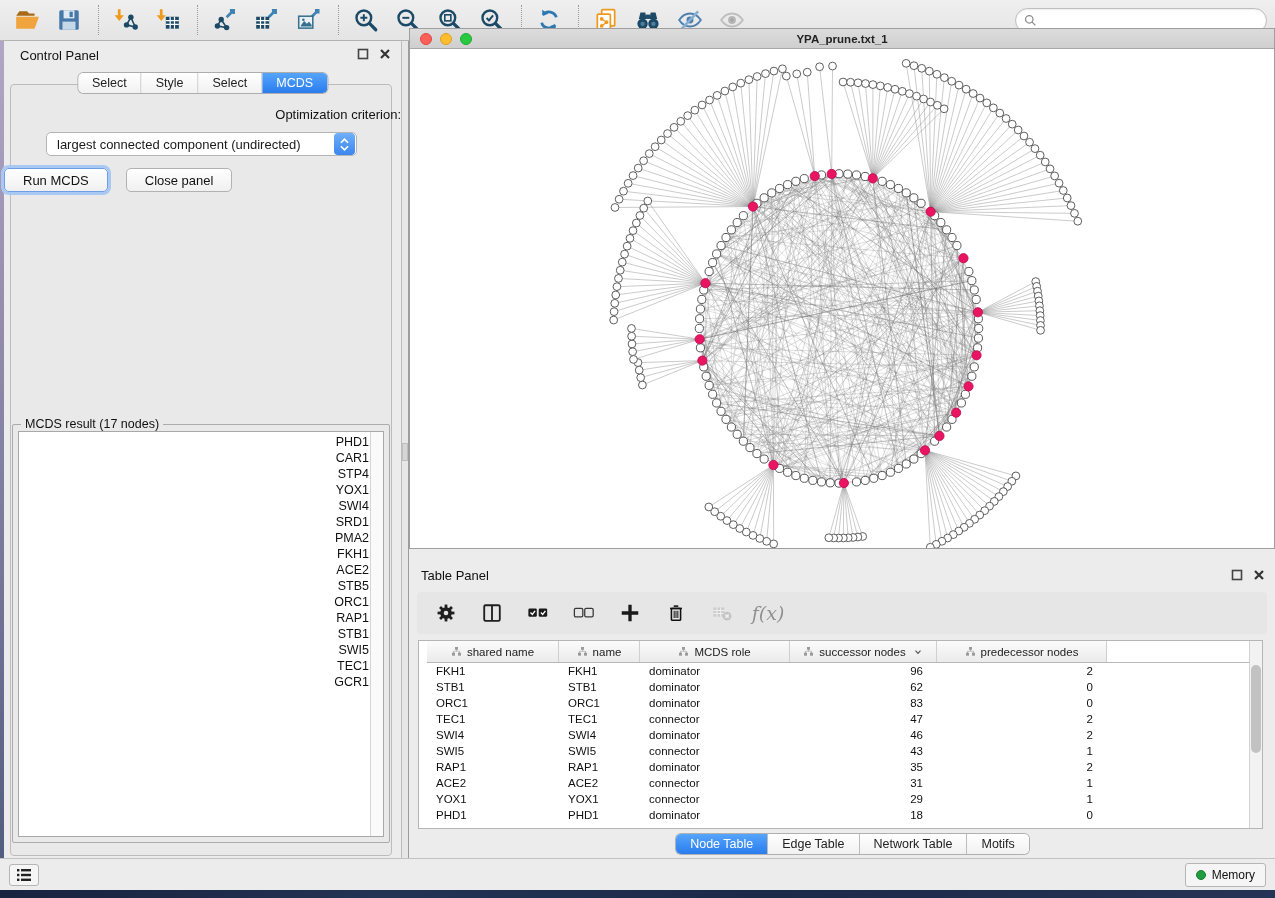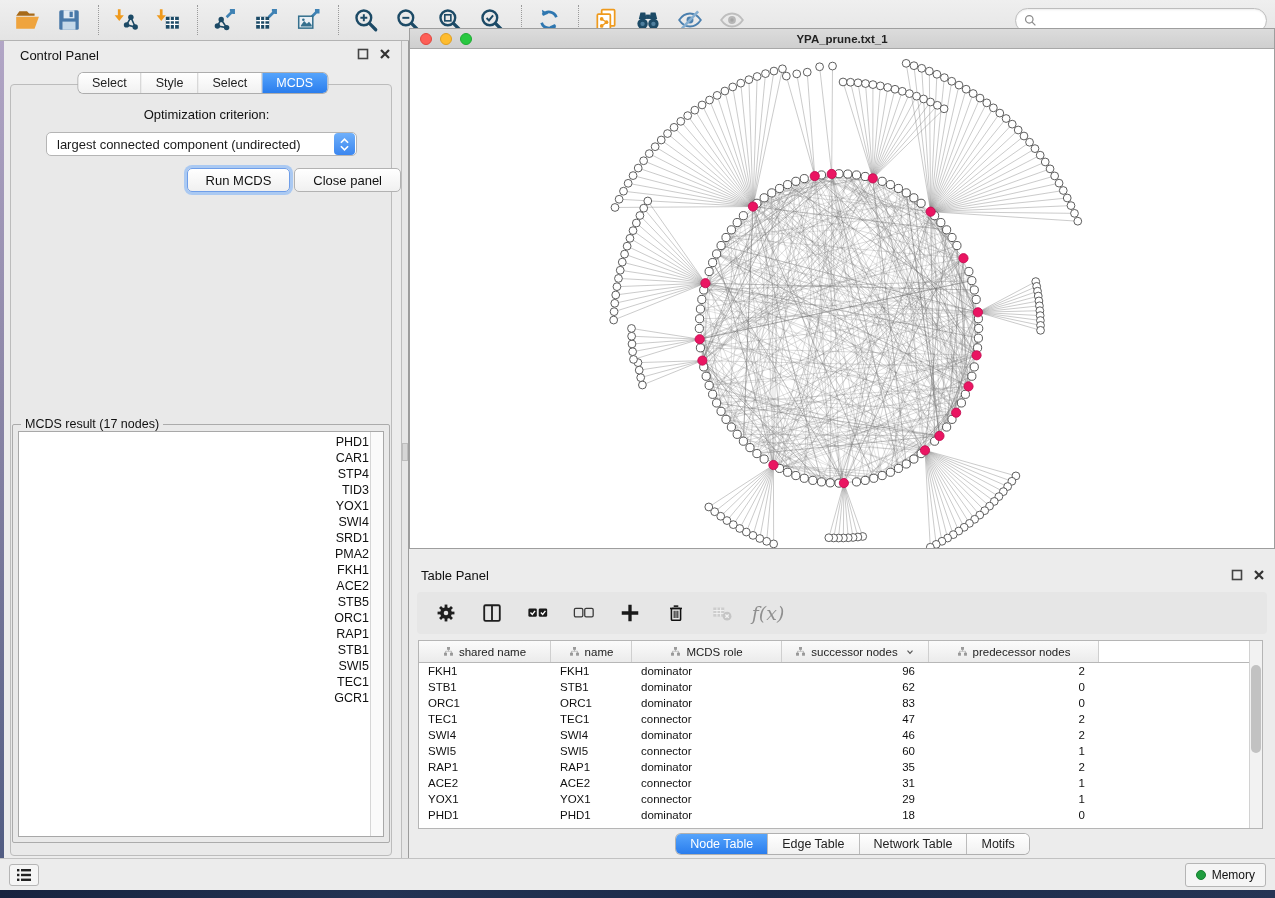--- a/index.html
+++ b/index.html
@@ -34,28 +34,28 @@
   .win-btns { position:absolute; right:10px; top:7px; display:flex; gap:10px; align-items:center; }
   .win-btns svg { width:12px; height:12px; }
   .cp-inner { position:absolute; left:6px; right:9px; top:43px; bottom:2px; background:#e9e9e9;
     border:1px solid #bcbcbc; border-radius:4px; }
   .seg-tabs { position:absolute; left:50%; transform:translateX(-50%); top:32px; display:flex; z-index:3;
     border-radius:5px; overflow:hidden; box-shadow:0 0 0 1px #adadad; background:#fff; }
   .seg { padding:3px 14px; font-size:12.5px; background:linear-gradient(#ffffff,#f1f1f1); color:#222;
     border-right:1px solid #bcbcbc; cursor:default; }
   .seg:last-child { border-right:none; }
   .seg.active { background:linear-gradient(#55a4fc,#2a7ded); color:#fff; }
-  .opt-label { position:absolute; left:8px; right:0; top:66px; text-align:center; font-size:13px; color:#111; }
+  .opt-label { position:absolute; left:8px; right:0; top:66px; text-align:right; font-size:13px; color:#111; }
   .dropdown { position:absolute; left:42px; right:44px; top:91px; height:24px; background:#fff;
     border:1px solid #b5b5b5; border-radius:5px; display:flex; align-items:center; cursor:default; }
   .dropdown .dd-text { flex:1; padding-left:10px; font-size:13px; white-space:nowrap; overflow:hidden; }
   .dd-step { width:21px; height:22px; border-radius:4px; margin-right:1px;
     background:linear-gradient(#6fb0fb,#3b86ef); display:flex; flex-direction:column; align-items:center; justify-content:center; gap:1px; }
   .dd-step svg { width:9px; height:6px; }
-  .btn-row { position:absolute; left:0; right:0; top:127px; display:flex; justify-content:flex-end; gap:4px; }
+  .btn-row { position:absolute; left:0; right:0; top:127px; display:flex; justify-content:flex-start; gap:18px; }
   .aqua-btn { height:24px; padding:0 18px; font-size:13px; color:#111; background:linear-gradient(#ffffff,#f0f0f0);
     border:1px solid #b2b2b2; border-radius:5px; font-family:"Liberation Sans",sans-serif; cursor:default; }
   .aqua-btn.focused { border-color:#6f9ee8; box-shadow:0 0 0 3px #aac9f2; }
   .fieldset { position:absolute; left:8px; right:11px; top:383px; bottom:15px; border:1px solid #ababab; border-radius:2px;text-align:right; }
   .fieldset .legend { position:absolute; left:8px; top:-8px; background:#e9e9e9; padding:0 4px; font-size:12.5px; color:#111; }
   .mcds-list { position:absolute; inset:6px 5px 5px 5px; background:#fff; border:1px solid #a8a8a8; overflow:hidden; }
   .mcds-scroll { position:absolute; right:0; top:0; bottom:0; width:13px; background:#fafafa; border-left:1px solid #d6d6d6; }
   .mcds-items { position:absolute; left:0; top:2px; right:14px; }
   .mcds-item { padding:0 0 0 7px; font-size:12.5px; line-height:16px; color:#111; }
 
@@ -80,21 +80,21 @@
   
   .tpanel { position:absolute; left:409px; top:562px; width:866px; height:296px; background:#ececec; }
   .tp-head { position:absolute; left:0; top:0; right:0; height:26px; display:flex; align-items:center; }
   .tp-title { margin-left:12px; font-size:13px; color:#111; }
   .tp-toolbar { position:absolute; left:8px; right:8px; top:30px; height:42px; background:#e6e6e6;
     border-radius:4px; display:flex; align-items:center; padding-left:16px; gap:20px; }
   .tp-toolbar .ticon { width:26px; height:26px; display:flex; align-items:center; justify-content:center; }
   .tp-toolbar .ticon svg { width:22px; height:22px; }
   .tp-toolbar .ticon.disabled { opacity:.5; }
   .fx-glyph { font-family:"DejaVu Serif", serif; font-style:italic; font-size:19px; color:#3a3a3a; }
-  .ttable { position:absolute; left:9px; right:12px; top:78px; height:189px; background:#fff; border:1px solid #b5b5b5; overflow:hidden; }
+  .ttable { position:absolute; left:9px; right:12px; top:78px; height:189px; background:#fff; border:1px solid #b5b5b5; overflow:hidden;padding-left:8px; }
   .thead { display:flex; height:22px; border-bottom:1px solid #b7b7b7; }
   .th { display:flex; align-items:center; justify-content:center; gap:5px; background:linear-gradient(#fbfbfb,#ebebeb);
     border-right:1px solid #cfcfcf; font-size:11.5px; color:#222; cursor:default; }
   .th svg.attr { width:11px; height:11px; }
   .th svg.caret { width:10px; height:10px; margin-left:2px; }
   .trow { display:flex; height:16px; align-items:center; }
   .td { font-size:11.5px; color:#111; white-space:nowrap; overflow:hidden; }
   .c0{width:132px;padding-left:9px;} .c1{width:81px;padding-left:9px;} .c2{width:150px;padding-left:9px;}
   .c3{width:147px;text-align:right;padding-right:14px;} .c4{width:170px;text-align:right;padding-right:14px;}
   .tscroll { position:absolute; right:0; top:0; bottom:0; width:13px; background:#f2f2f2; border-left:1px solid #d2d2d2; }
@@ -300,21 +300,20 @@
       <button class="aqua-btn">Close panel</button>
     </div>
     <div class="fieldset">
       <span class="legend">MCDS result (17 nodes)</span>
       <div class="mcds-list">
         <div class="mcds-items">
 
         <div class="mcds-item">PHD1</div>
             <div class="mcds-item">CAR1</div>
             <div class="mcds-item">STP4</div>
-            <div class="mcds-item">TID3</div>
             <div class="mcds-item">YOX1</div>
             <div class="mcds-item">SWI4</div>
             <div class="mcds-item">SRD1</div>
             <div class="mcds-item">PMA2</div>
             <div class="mcds-item">FKH1</div>
             <div class="mcds-item">ACE2</div>
             <div class="mcds-item">STB5</div>
             <div class="mcds-item">ORC1</div>
             <div class="mcds-item">RAP1</div>
             <div class="mcds-item">STB1</div>
@@ -1425,21 +1424,21 @@
             <span class="td c1">SWI4</span>
             <span class="td c2">dominator</span>
             <span class="td c3">46</span>
             <span class="td c4">2</span>
           </div>
 
           <div class="trow">
             <span class="td c0">SWI5</span>
             <span class="td c1">SWI5</span>
             <span class="td c2">connector</span>
-            <span class="td c3">60</span>
+            <span class="td c3">43</span>
             <span class="td c4">1</span>
           </div>
 
           <div class="trow">
             <span class="td c0">RAP1</span>
             <span class="td c1">RAP1</span>
             <span class="td c2">dominator</span>
             <span class="td c3">35</span>
             <span class="td c4">2</span>
           </div>

